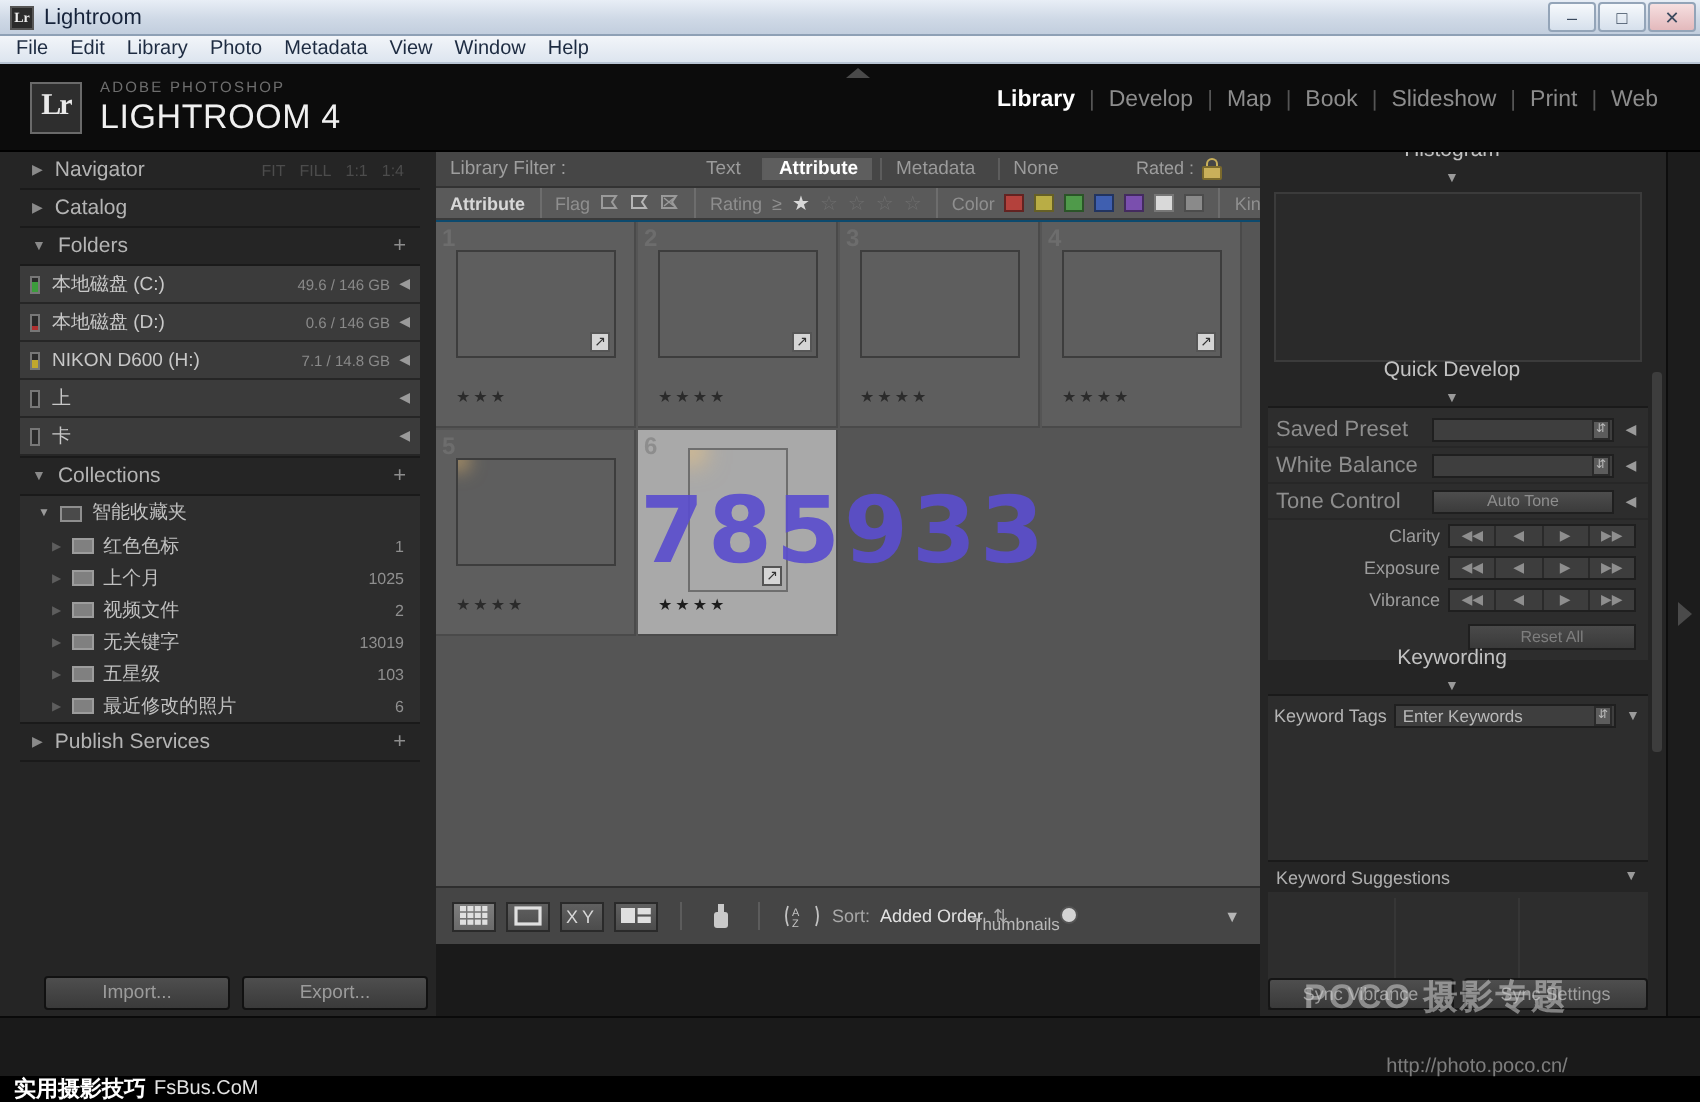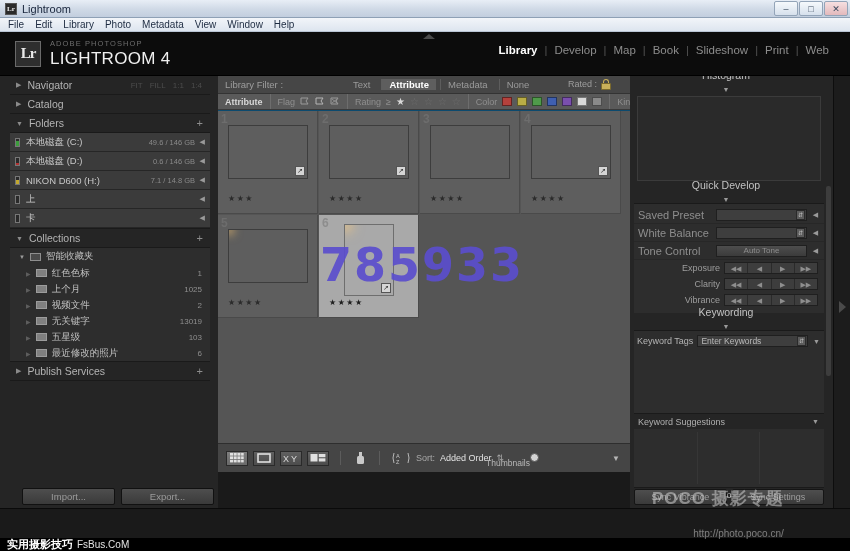--- a/index.html
+++ b/index.html
@@ -630,46 +630,49 @@
             </span>
           <span class="qd-tri">◀</span>
         </div>
         <div class="qd-row">
           <span class="qd-lab">Tone Control</span>
           <span class="autotone">Auto Tone</span>
           <span class="qd-tri">◀</span>
         </div>
 
         <div class="sl-row">
-          <span class="sl-lab">Exposure</span>
+          <span class="sl-lab">Clarity</span>
           <span class="stepper">
             <div>◀◀</div>
             <div>◀</div>
             <div>▶</div>
             <div>▶▶</div>
           </span>
         </div>
         <div class="sl-row">
-          <span class="sl-lab">Clarity</span>
+          <span class="sl-lab">Exposure</span>
           <span class="stepper">
             <div>◀◀</div>
             <div>◀</div>
             <div>▶</div>
             <div>▶▶</div>
           </span>
         </div>
         <div class="sl-row">
           <span class="sl-lab">Vibrance</span>
           <span class="stepper">
             <div>◀◀</div>
             <div>◀</div>
             <div>▶</div>
             <div>▶▶</div>
           </span>
         </div>
+        <div style="display:flex">
+          <span class="resetall">Reset All</span>
+        </div>
       </div>
 
       <div class="rp-head">
         <span>Keywording</span>
         <span class="tri">▼</span>
       </div>
       <div class="kw-box">
         <div class="kw-row">
           <span class="kw-lab">Keyword Tags</span>
           <span class="kw-in">Enter Keywords<span class="sc">⇵</span></span>

